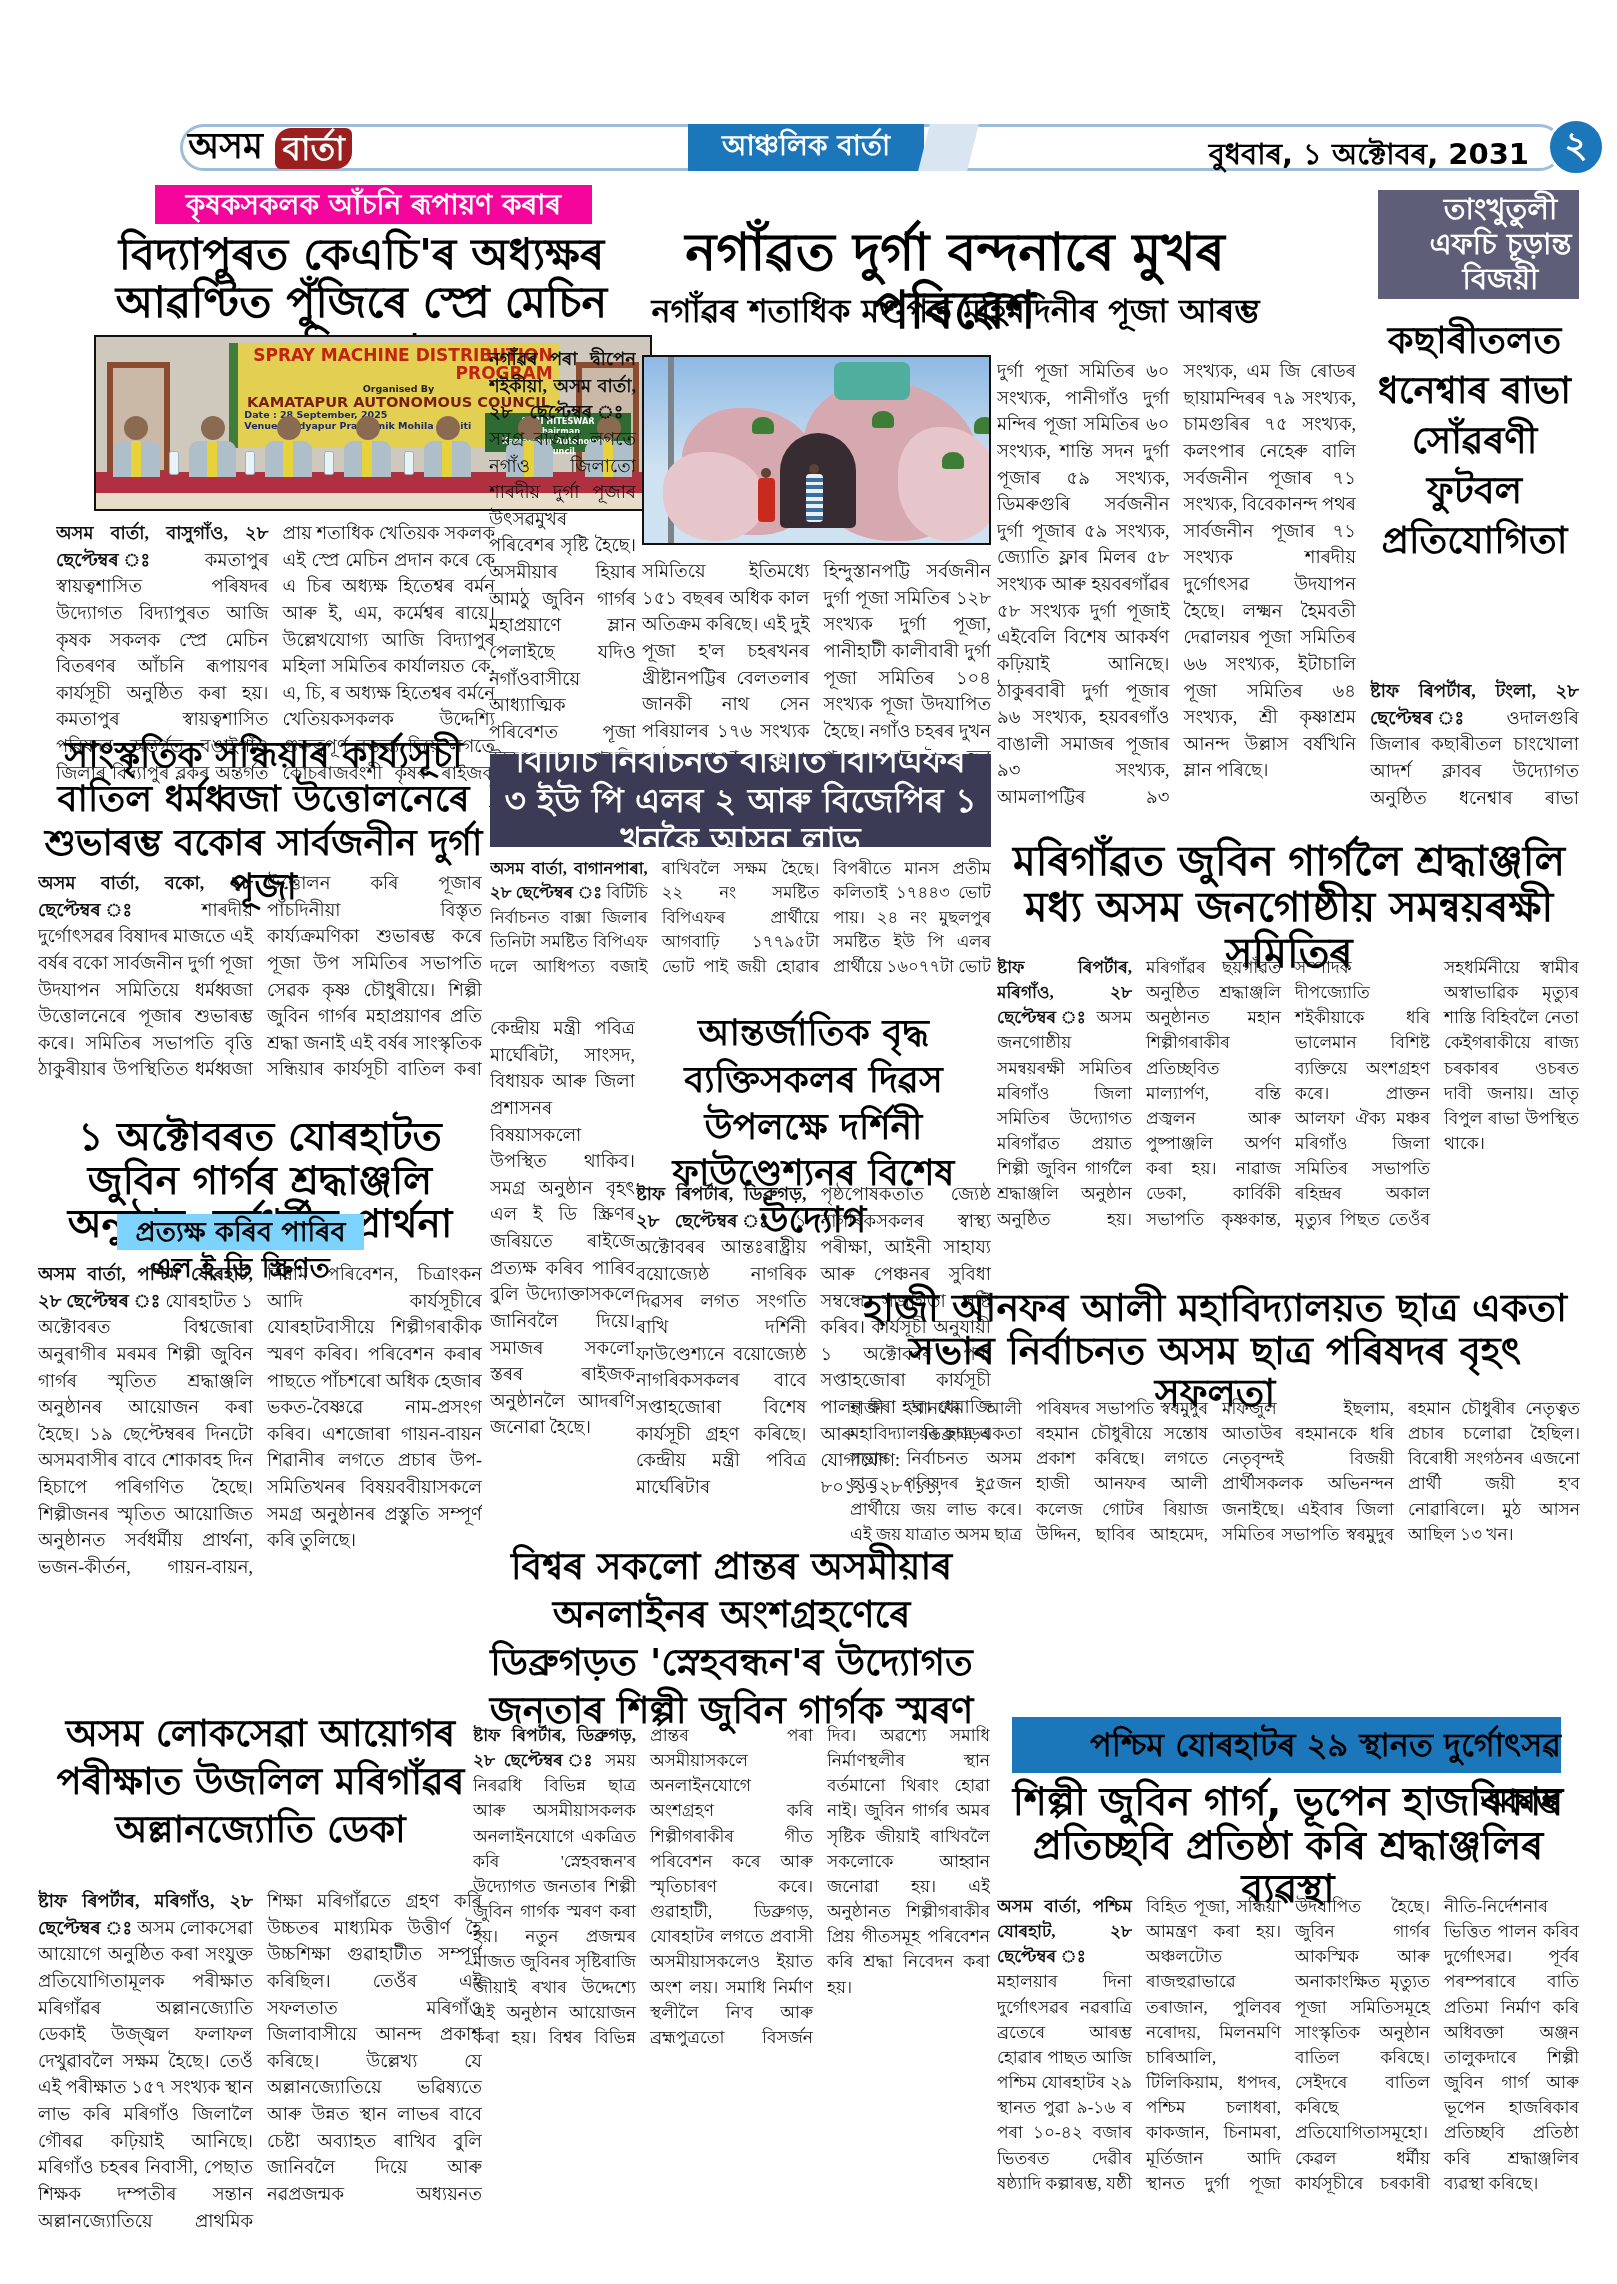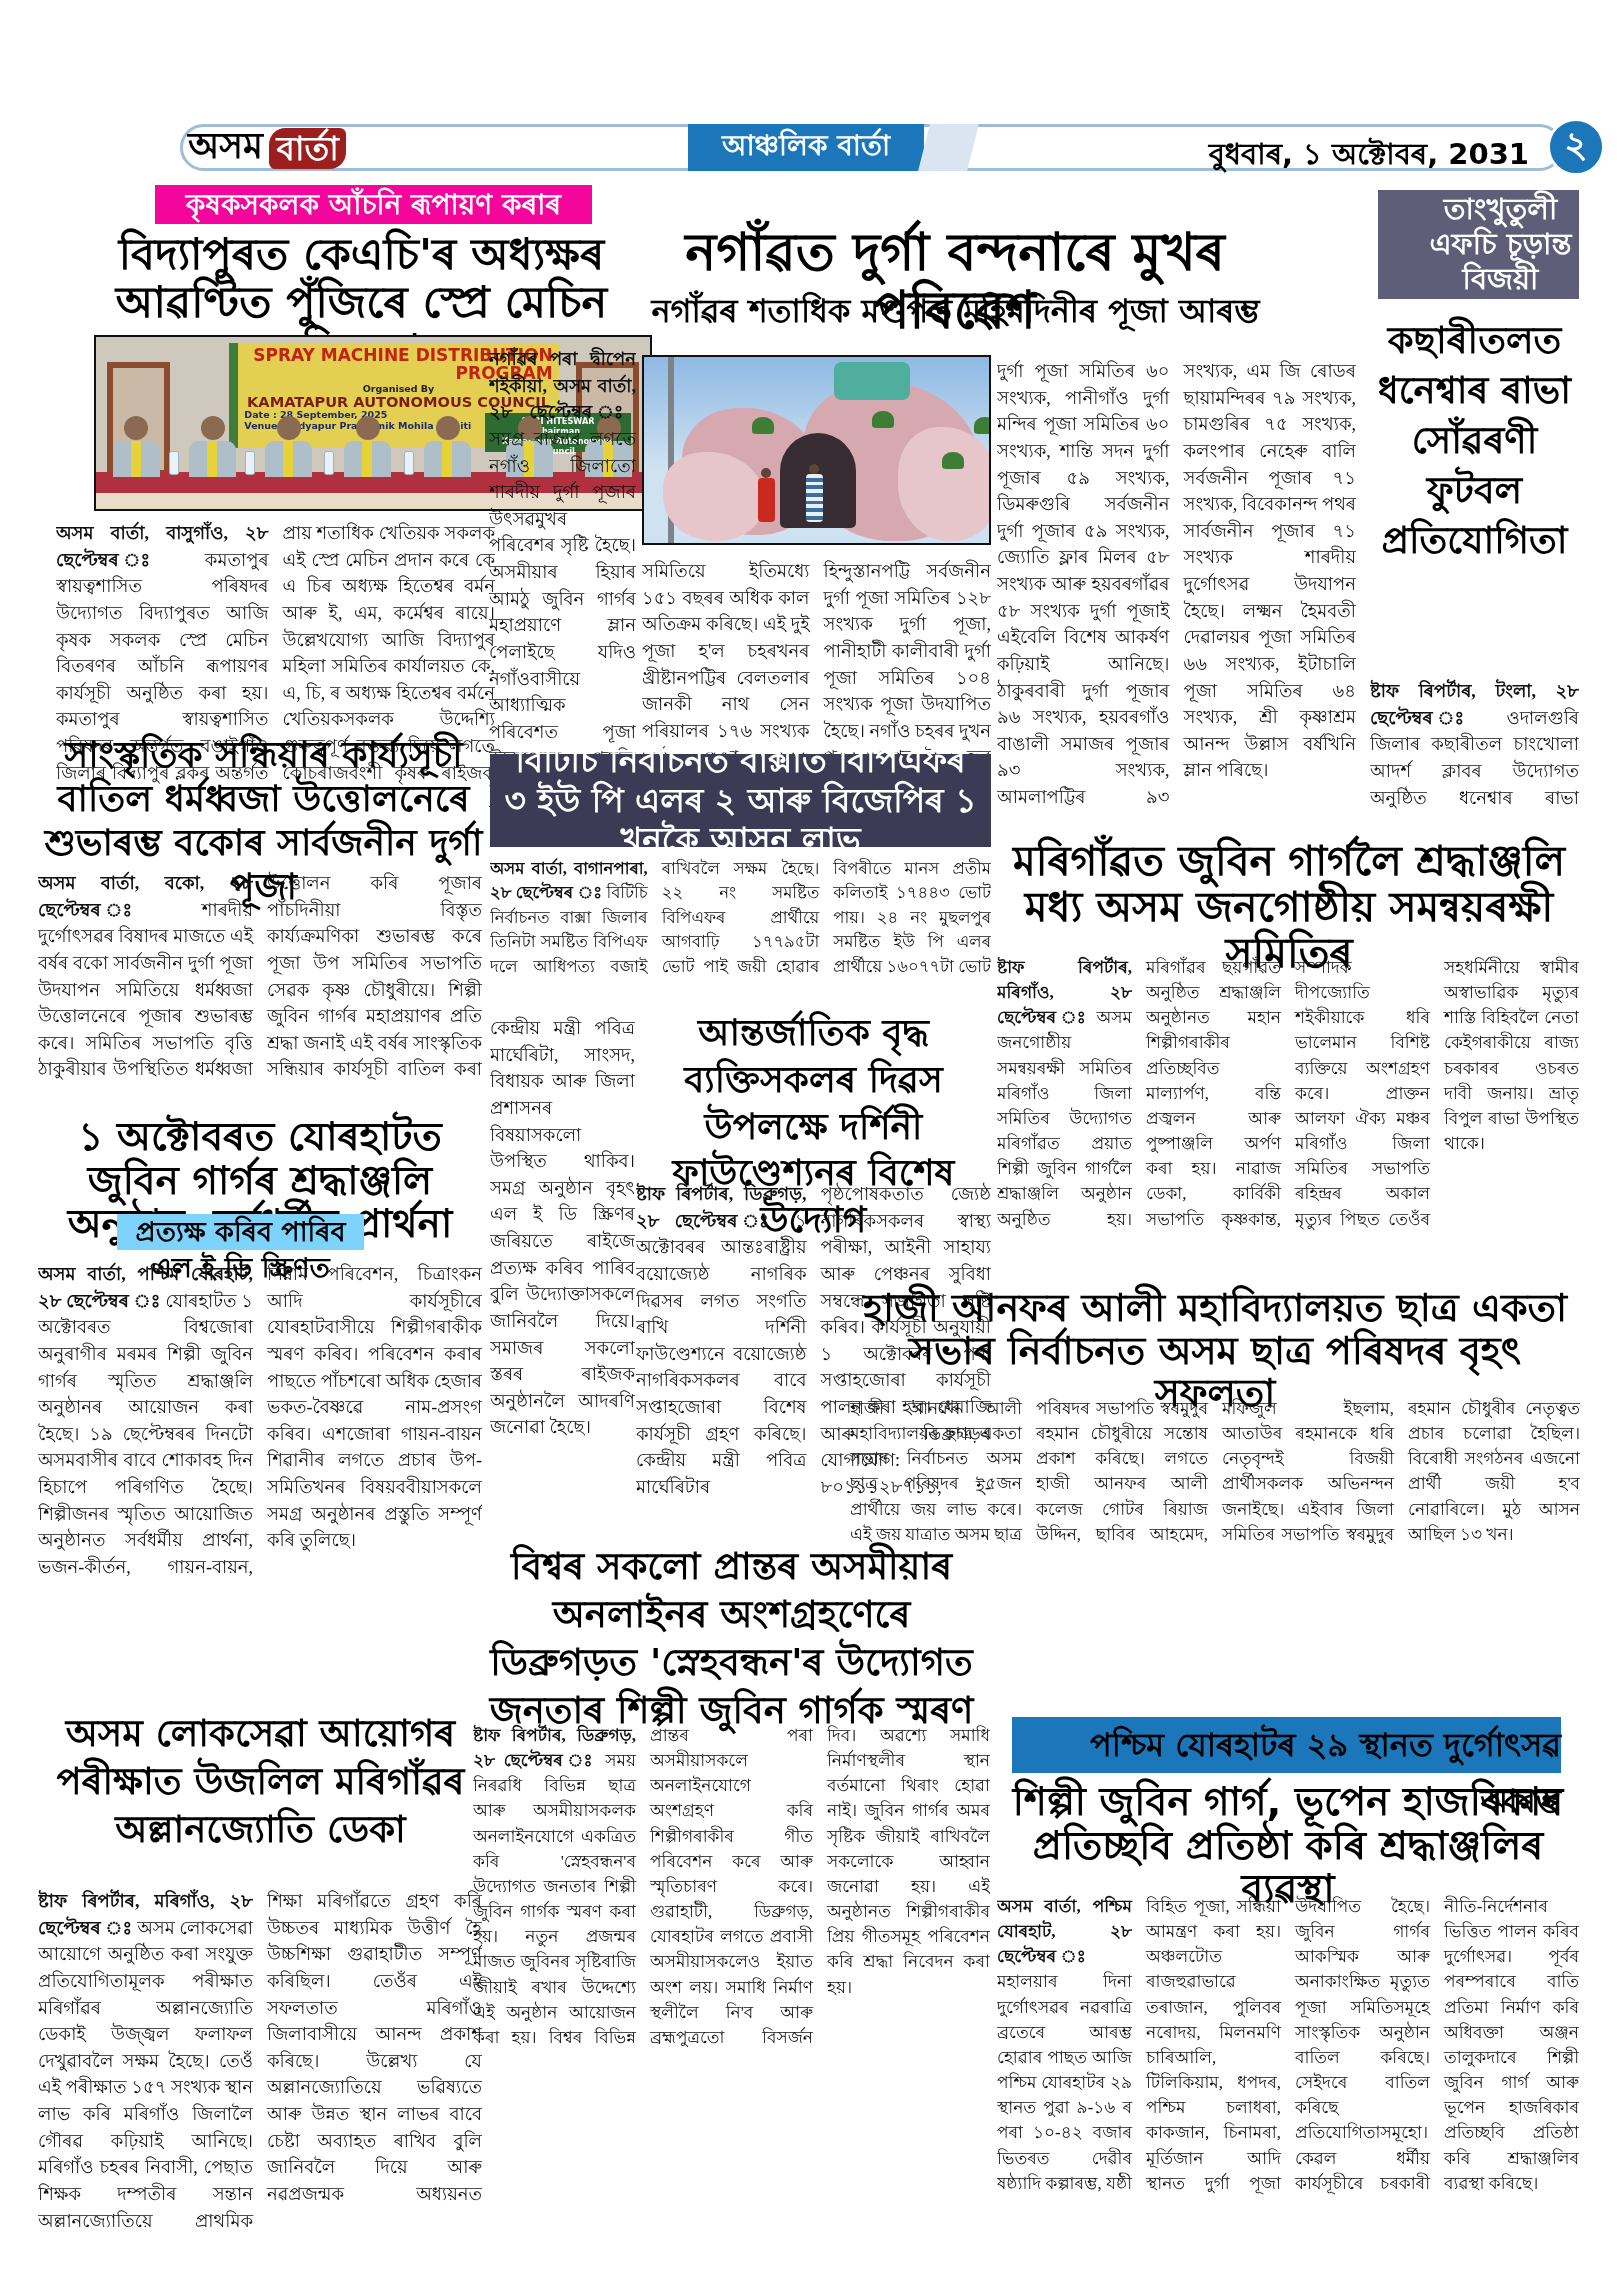--- a/index.html
+++ b/index.html
@@ -2,21 +2,21 @@
 <html style="font-size:10px"><head>
 <meta charset="utf-8">
 <style>
   html,body{margin:0;padding:0;background:#ffffff;}
   .page{position:relative;width:1618px;height:2284px;background:#ffffff;overflow:hidden;
         font-family:"Liberation Serif", serif;color:#111;}
   .b{position:absolute;}
   
   .mast-bar{left:180px;top:124px;width:1383px;height:47px;border:3.2px solid #9fbcd8;
             border-radius:25px;background:#ffffff;box-sizing:border-box;}
-  .mast-logo{left:188px;top:127px;height:42px;display:flex;align-items:center;gap:6px;}
+  .mast-logo{left:188px;top:127px;height:42px;display:flex;align-items:center;gap:12px;}
   .logo-black{font-family:"DejaVu Sans",sans-serif;font-weight:900;font-size:36px;color:#000;}
   .logo-red{font-family:"DejaVu Sans",sans-serif;font-weight:900;font-size:33px;color:#fff;
             background:#9b1f1f;border-radius:16.5px 6.3px 16.5px 6.3px;padding:0 7.6px;line-height:41px;}
   .mast-tab{left:688px;top:124px;width:236px;height:47px;background:#1b76ba;color:#fff;
             display:flex;align-items:center;justify-content:center;
             font-family:"DejaVu Sans",sans-serif;font-weight:700;font-size:28px;}
   .mast-slant{left:924px;top:124px;width:49px;height:47px;background:#d9e6f2;
             transform:skewX(-14deg);}
   .mast-date{left:1117px;top:131px;width:412px;text-align:right;
             font-family:"DejaVu Sans",sans-serif;font-weight:700;font-size:29px;color:#000;}

